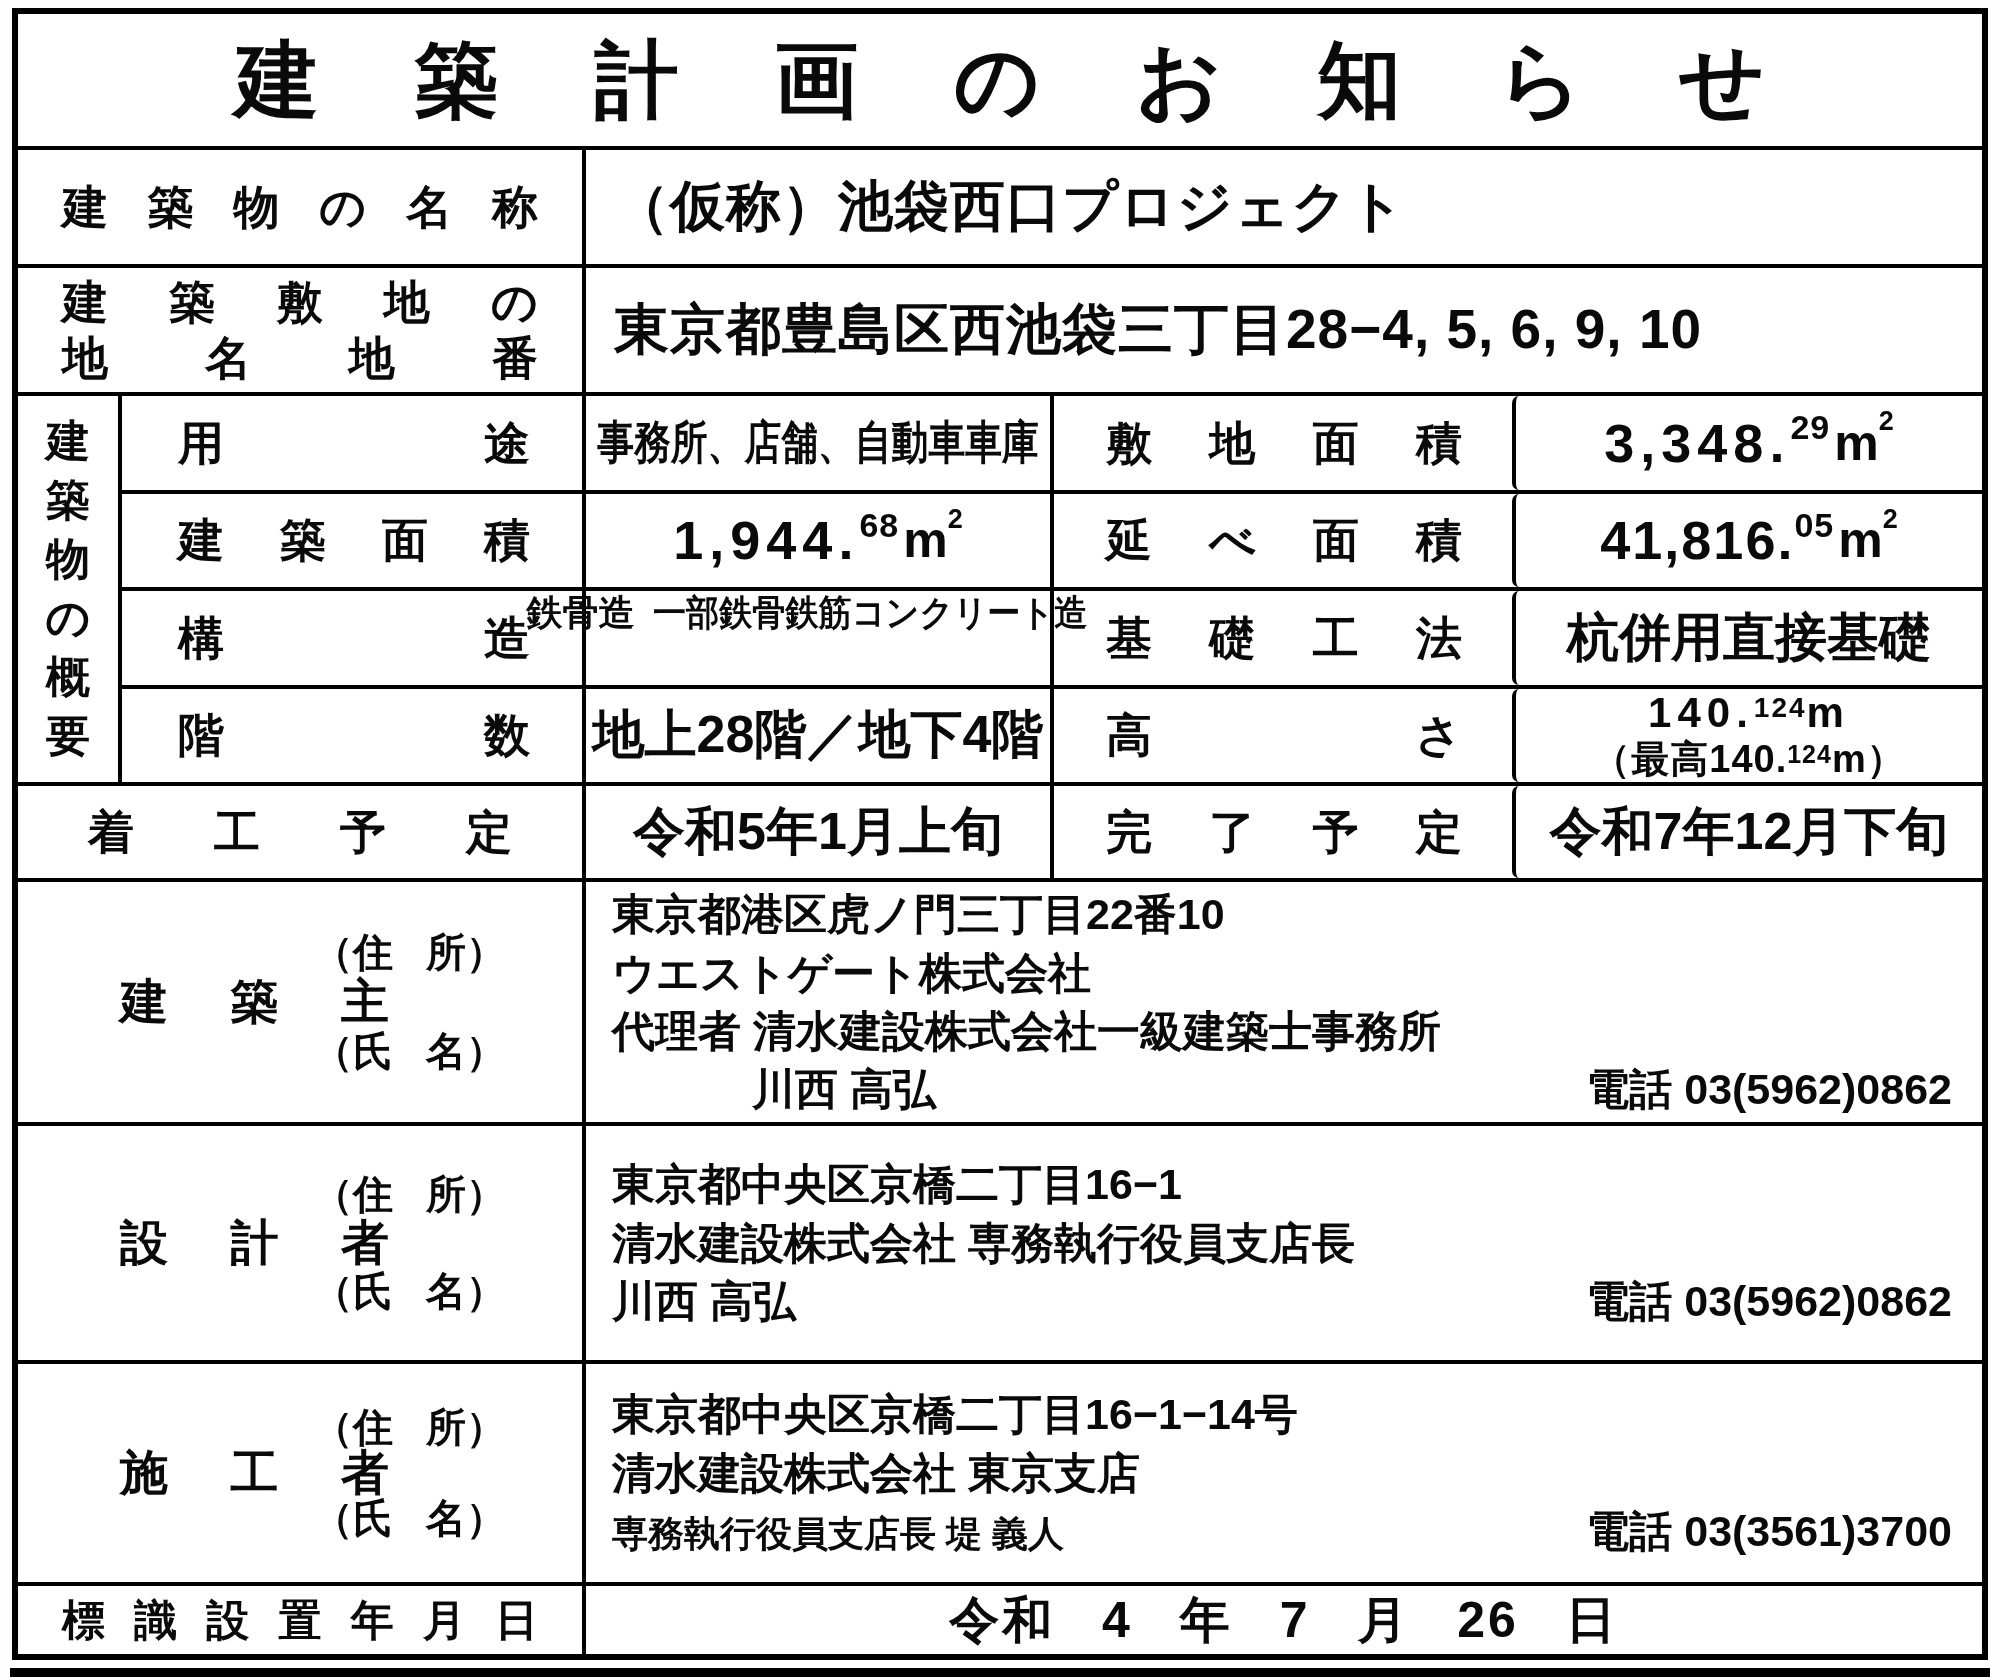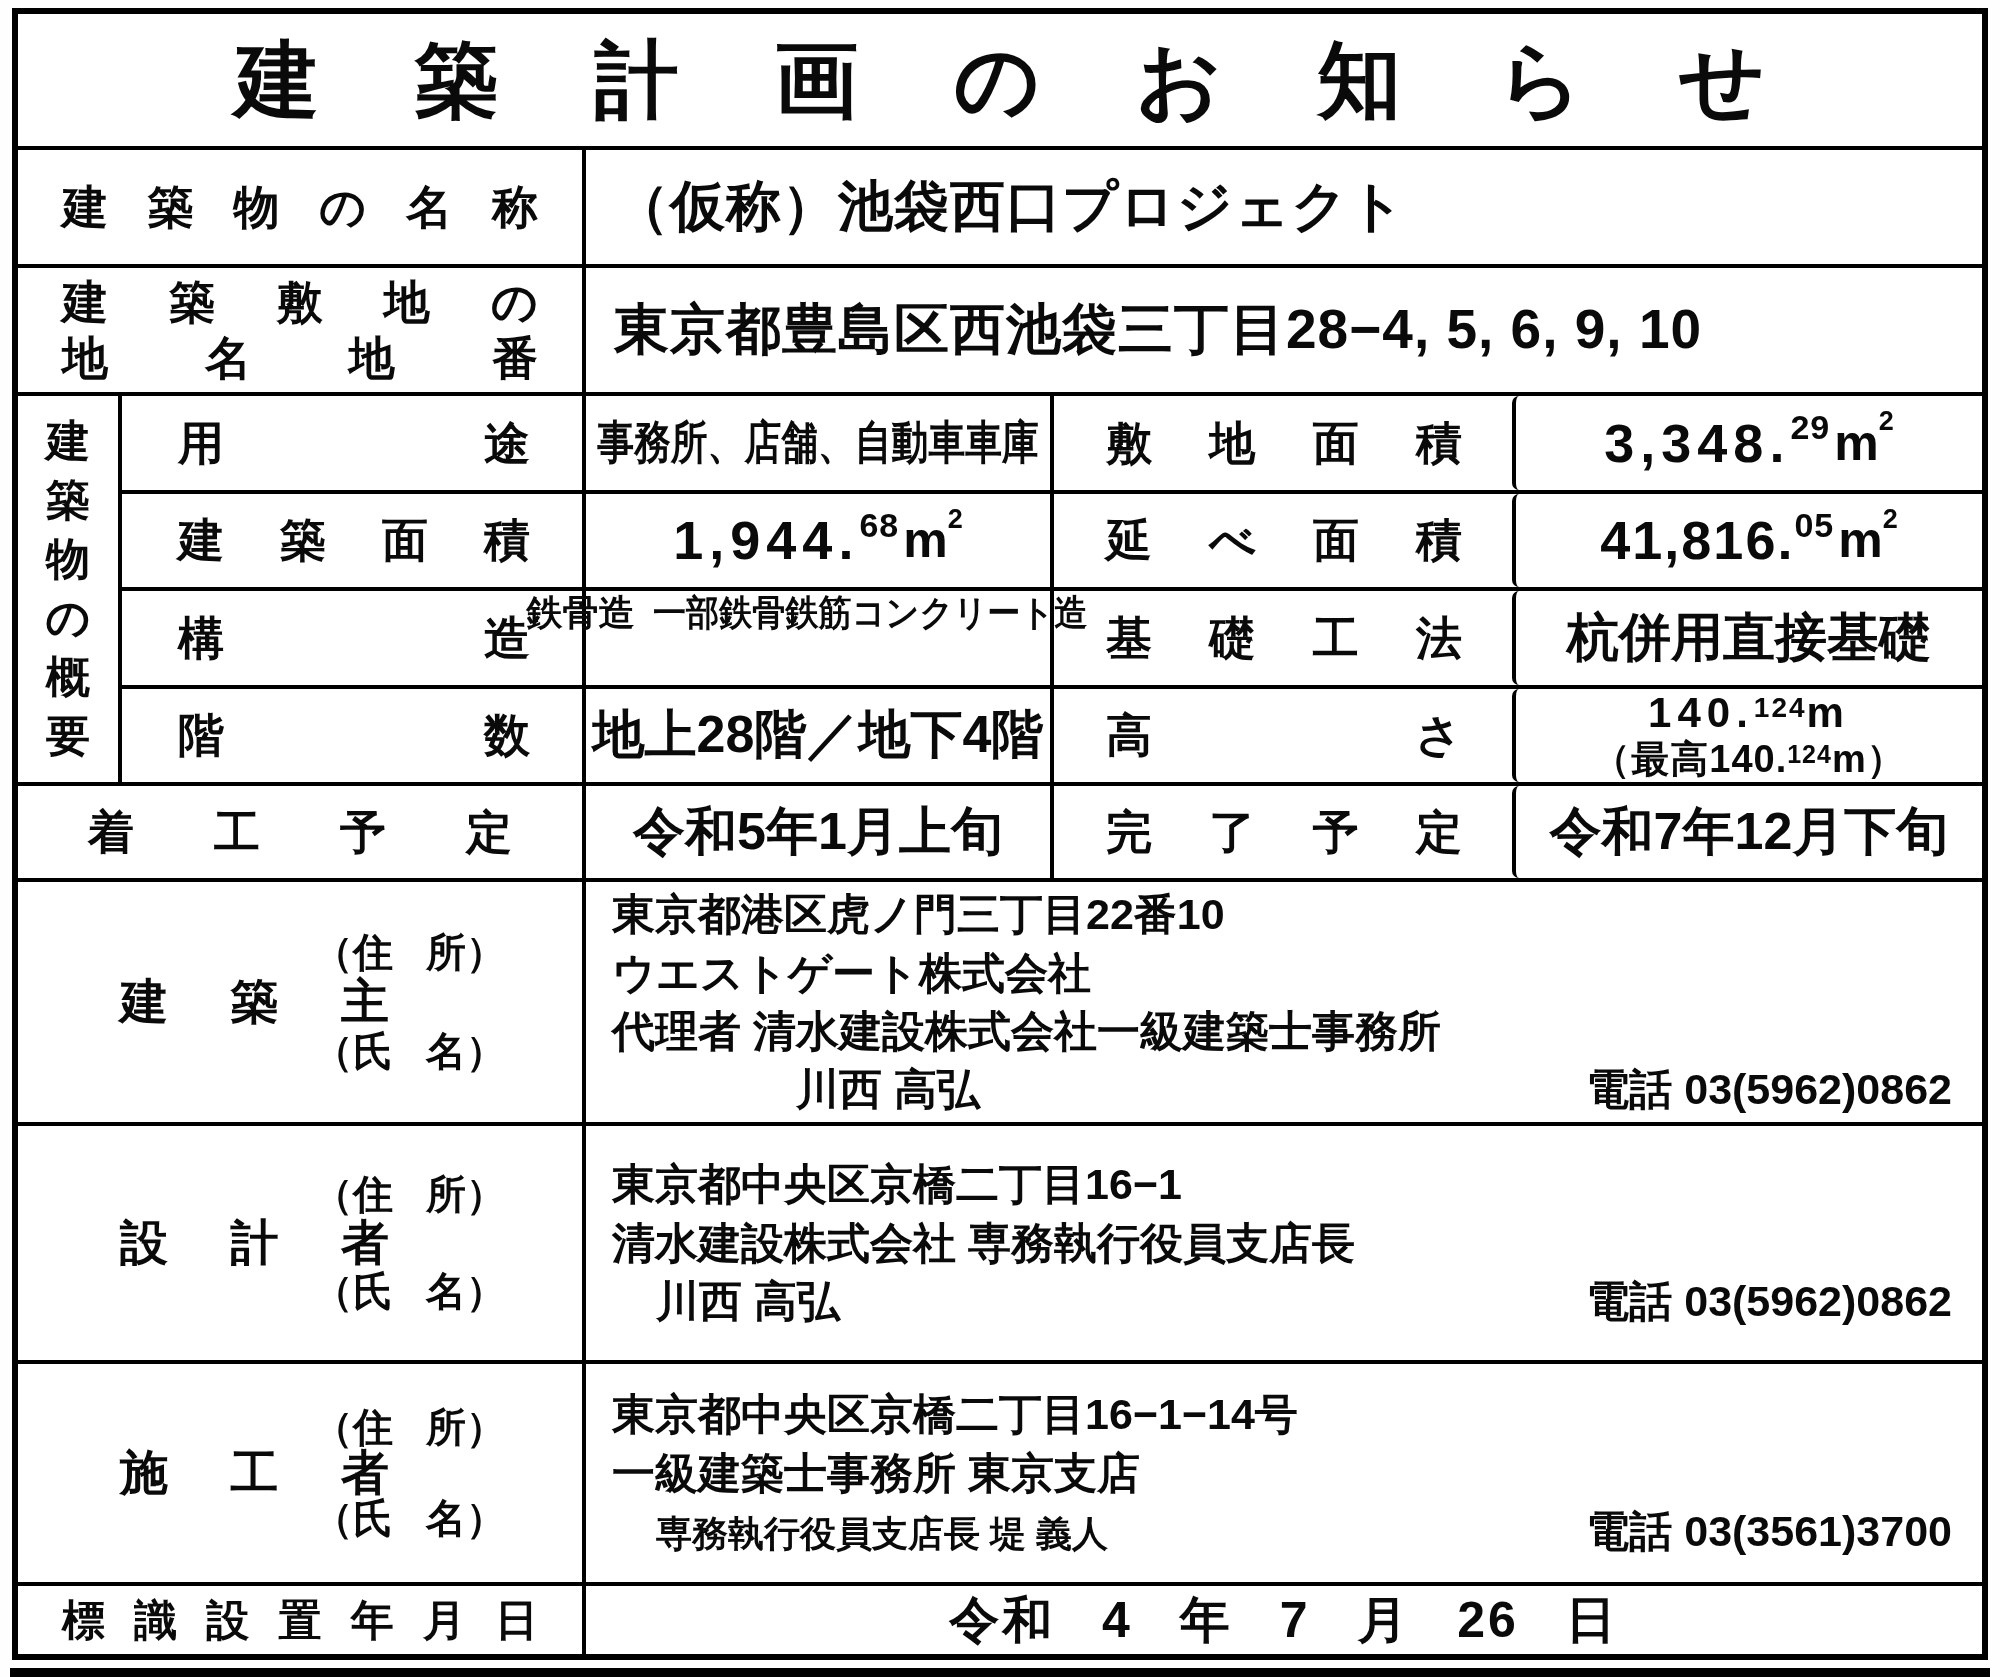--- a/index.html
+++ b/index.html
@@ -72,21 +72,21 @@
   .owner-row { height:244px; }
   .designer-row { height:238px; }
   .contractor-row { height:222px; }
   .plabel { width:564px; display:flex; align-items:stretch; }
   .pmain { margin-left:102px; width:348px; align-self:center; font-size:48px; font-weight:700; }
   .pparens { flex:1; display:flex; flex-direction:column; justify-content:space-evenly; align-items:flex-start; }
   .pparen { font-size:40px; font-weight:700; word-spacing:22px; white-space:nowrap; position:relative; left:-76px; }
   .pval { flex:1; border-left:4px solid #000; display:flex; flex-direction:column; justify-content:center;
           padding:6px 30px 6px 26px; font-weight:700; }
   .pline { font-size:43px; line-height:1.36; white-space:nowrap; }
-  .lastline { display:flex; justify-content:space-between; align-items:baseline;margin-left:44px; }
+  .lastline { display:flex; justify-content:space-between; align-items:baseline; }
   .indent140 { margin-left:140px; }
   .small-person { font-size:36px; }
   .phone { font-size:43px; white-space:nowrap; }
 
   
   .date-row { flex:1; }
   .date-lab .jlabel { font-size:43px; padding:0 44px; }
   .date-val { justify-content:center; font-size:50px; font-weight:700; word-spacing:30px; letter-spacing:3px; }
 
   .bottom-bar { position:absolute; left:10px; top:1668px; width:1980px; height:9px; background:#000; }
@@ -344,21 +344,21 @@
             <span>工</span>
             <span>者</span>
           </div>
         <div class="pparens">
           <div class="pparen">（住 所）</div>
           <div class="pparen">（氏 名）</div>
         </div>
       </div>
       <div class="pval">
         <div class="pline">東京都中央区京橋二丁目16−1−14号</div>
-        <div class="pline">一級建築士事務所 東京支店</div>
+        <div class="pline">清水建設株式会社 東京支店</div>
         <div class="pline lastline">
           <span class="small-person">専務執行役員支店長 堤 義人</span>
           <span class="phone">電話 03(3561)3700</span>
         </div>
       </div>
     </div>
 
     <div class="row date-row">
       <div class="lab date-lab">
         <div class="jlabel" data-justify="">

